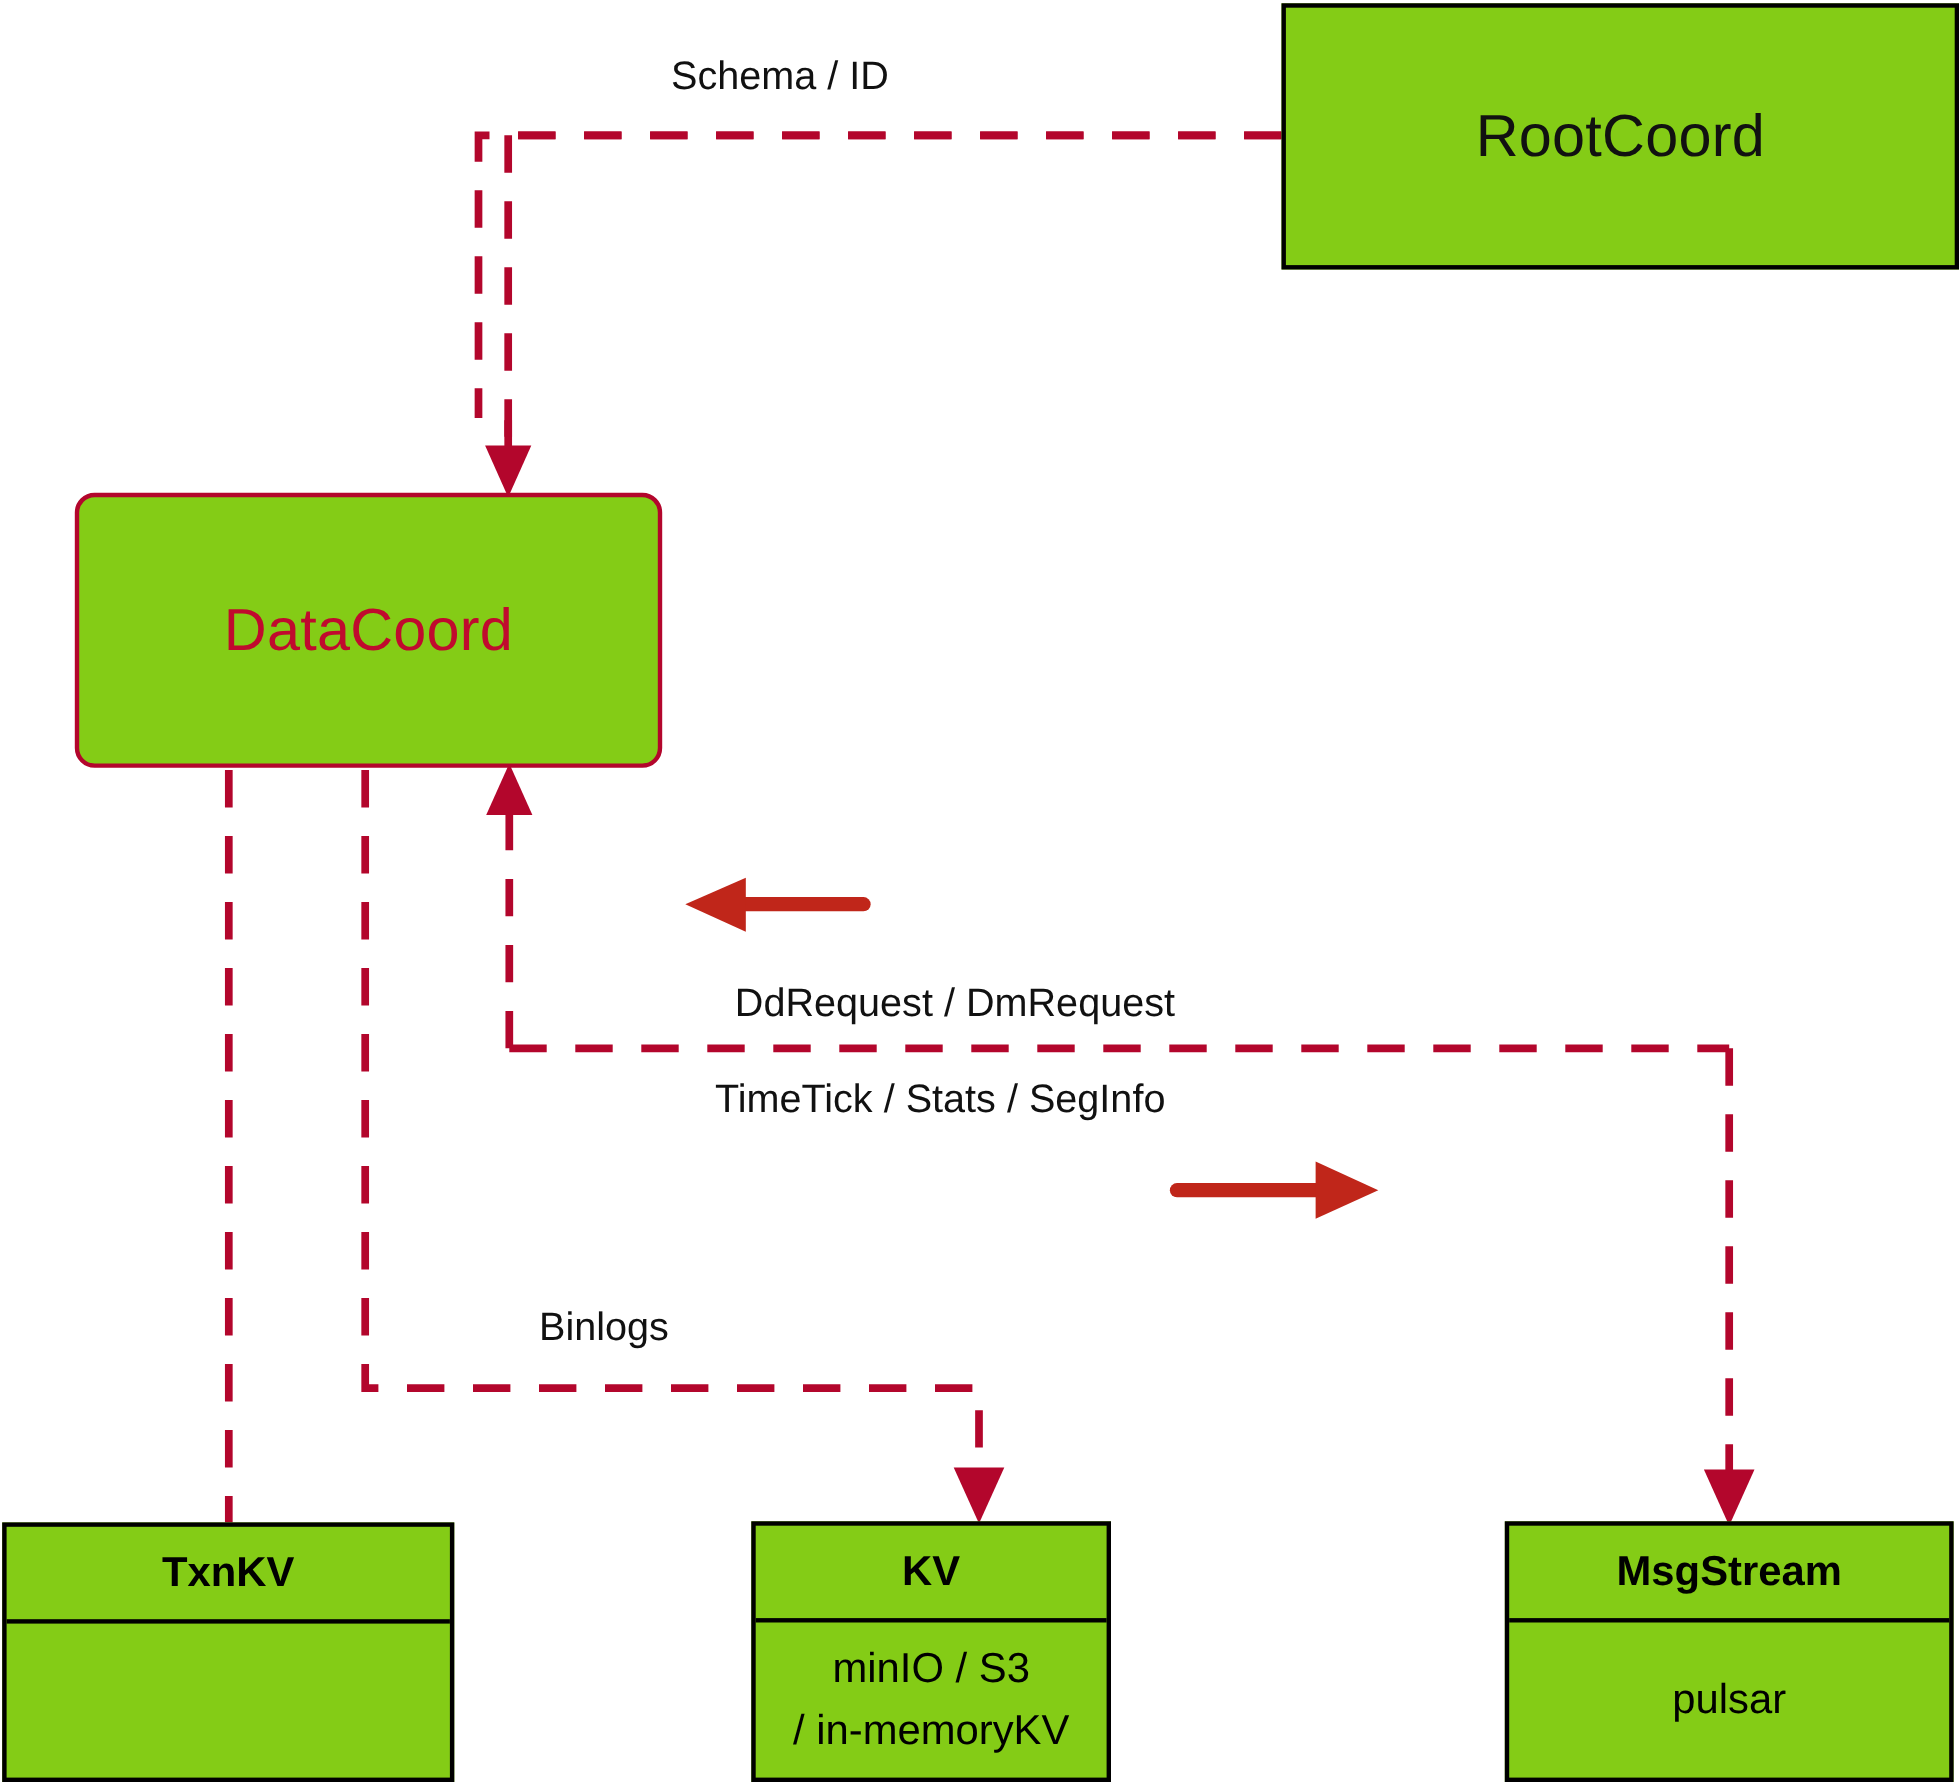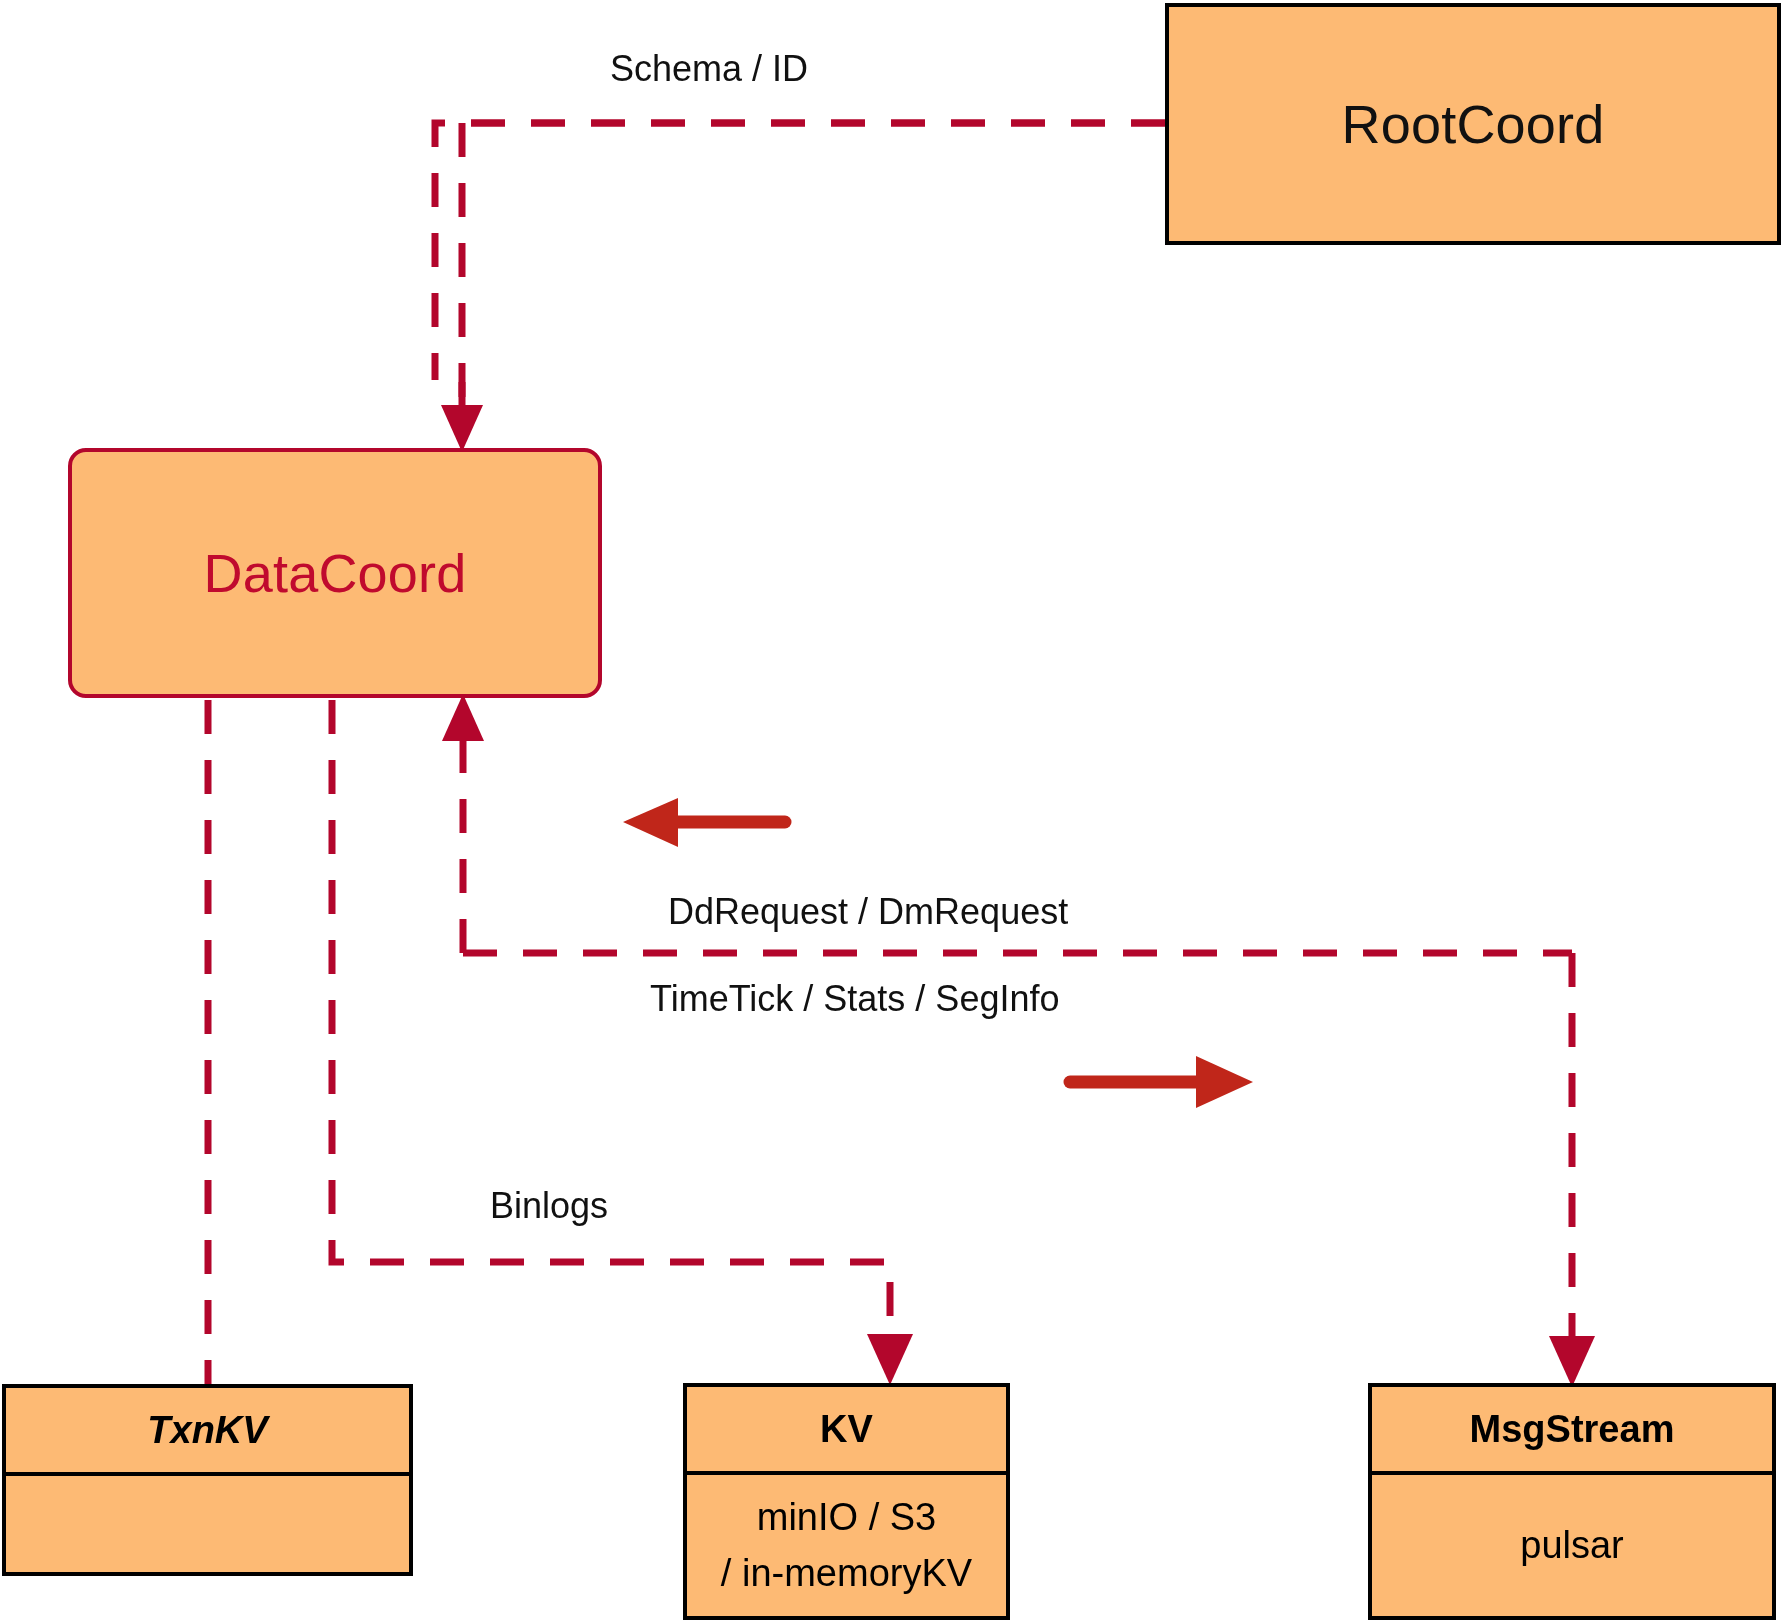--- a/index.html
+++ b/index.html
@@ -19,21 +19,21 @@
     position: absolute;
     left: 0;
     top: 0;
     width: 1781px;
     height: 1624px;
     pointer-events: none;
   }
   .node {
     position: absolute;
     box-sizing: border-box;
-    background: #fdba74;
+    background: #84cc16;
   }
   .node-plain {
     border: 4px solid #000000;
     display: flex;
     align-items: center;
     justify-content: center;
   }
   .node-plain .node-title {
     font-size: 54px;
     color: #111111;
@@ -150,21 +150,21 @@
   </svg>
 
   <div class="node node-plain" style="left:1165px; top:3px; width:616px; height:242px;">
     <span class="node-title">RootCoord</span>
   </div>
 
   <div class="node node-accent" style="left:68px; top:448px; width:534px; height:250px;border-radius:18px;">
     <span class="node-title">DataCoord</span>
   </div>
 
-  <div class="node node-split" style="left:2px; top:1384px; width:411px; height:192px;font-style:italic;">
+  <div class="node node-split" style="left:2px; top:1384px; width:411px; height:236px;">
     <div class="split-head">TxnKV</div>
   </div>
 
   <div class="node node-split" style="left:683px; top:1383px; width:327px; height:237px;">
     <div class="split-head">KV</div>
     <div class="split-body">
       <span class="body-line">minIO / S3</span>
       <span class="body-line">/ in-memoryKV</span>
     </div>
   </div>

